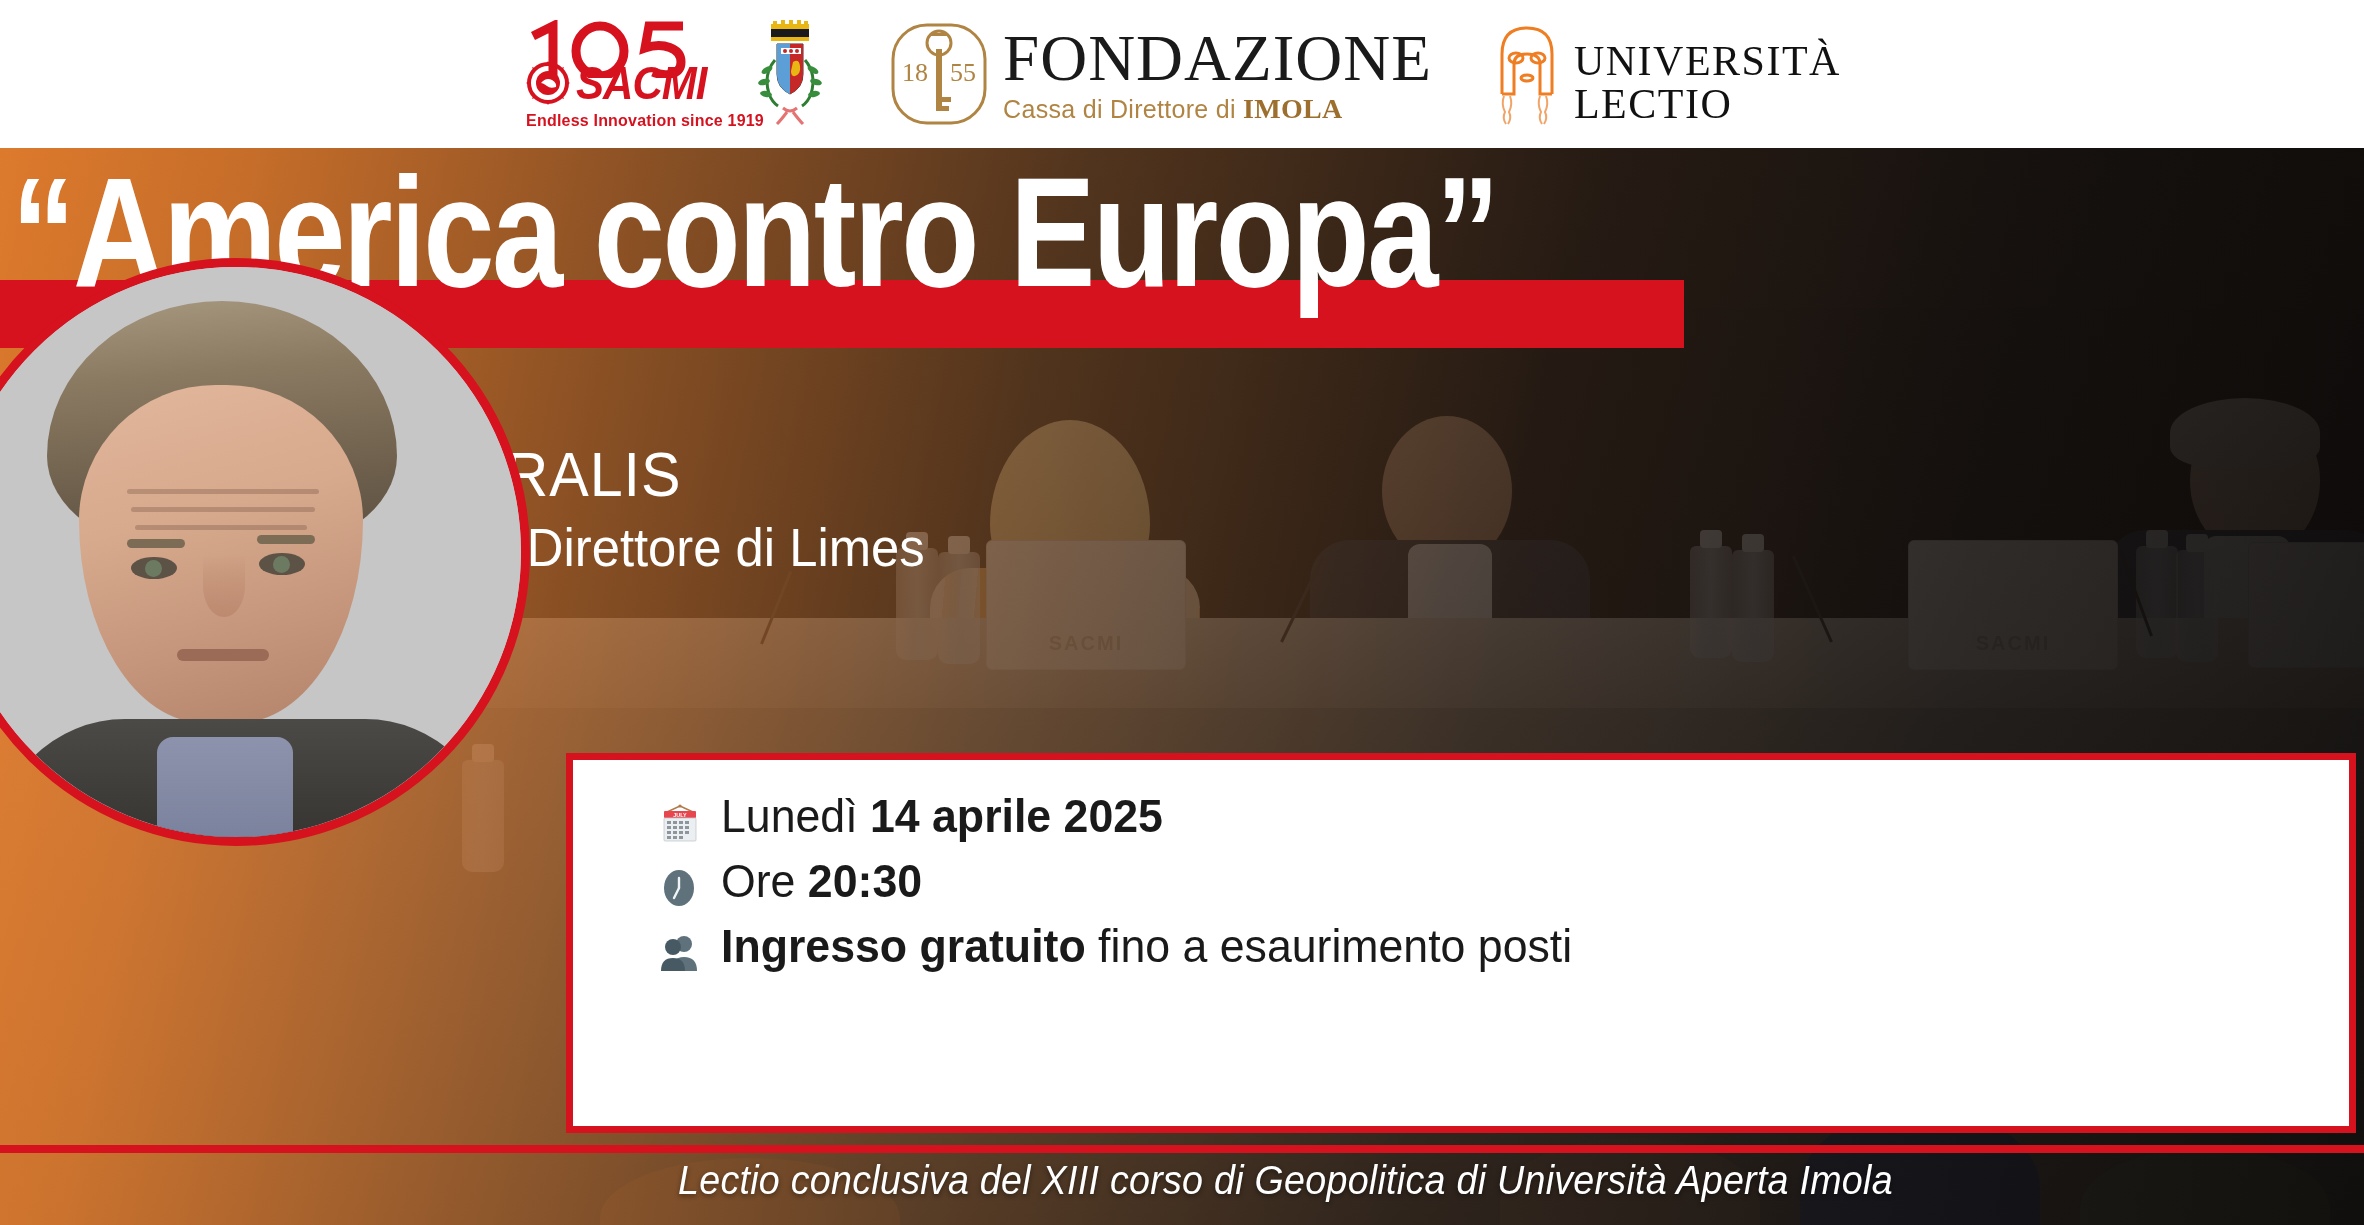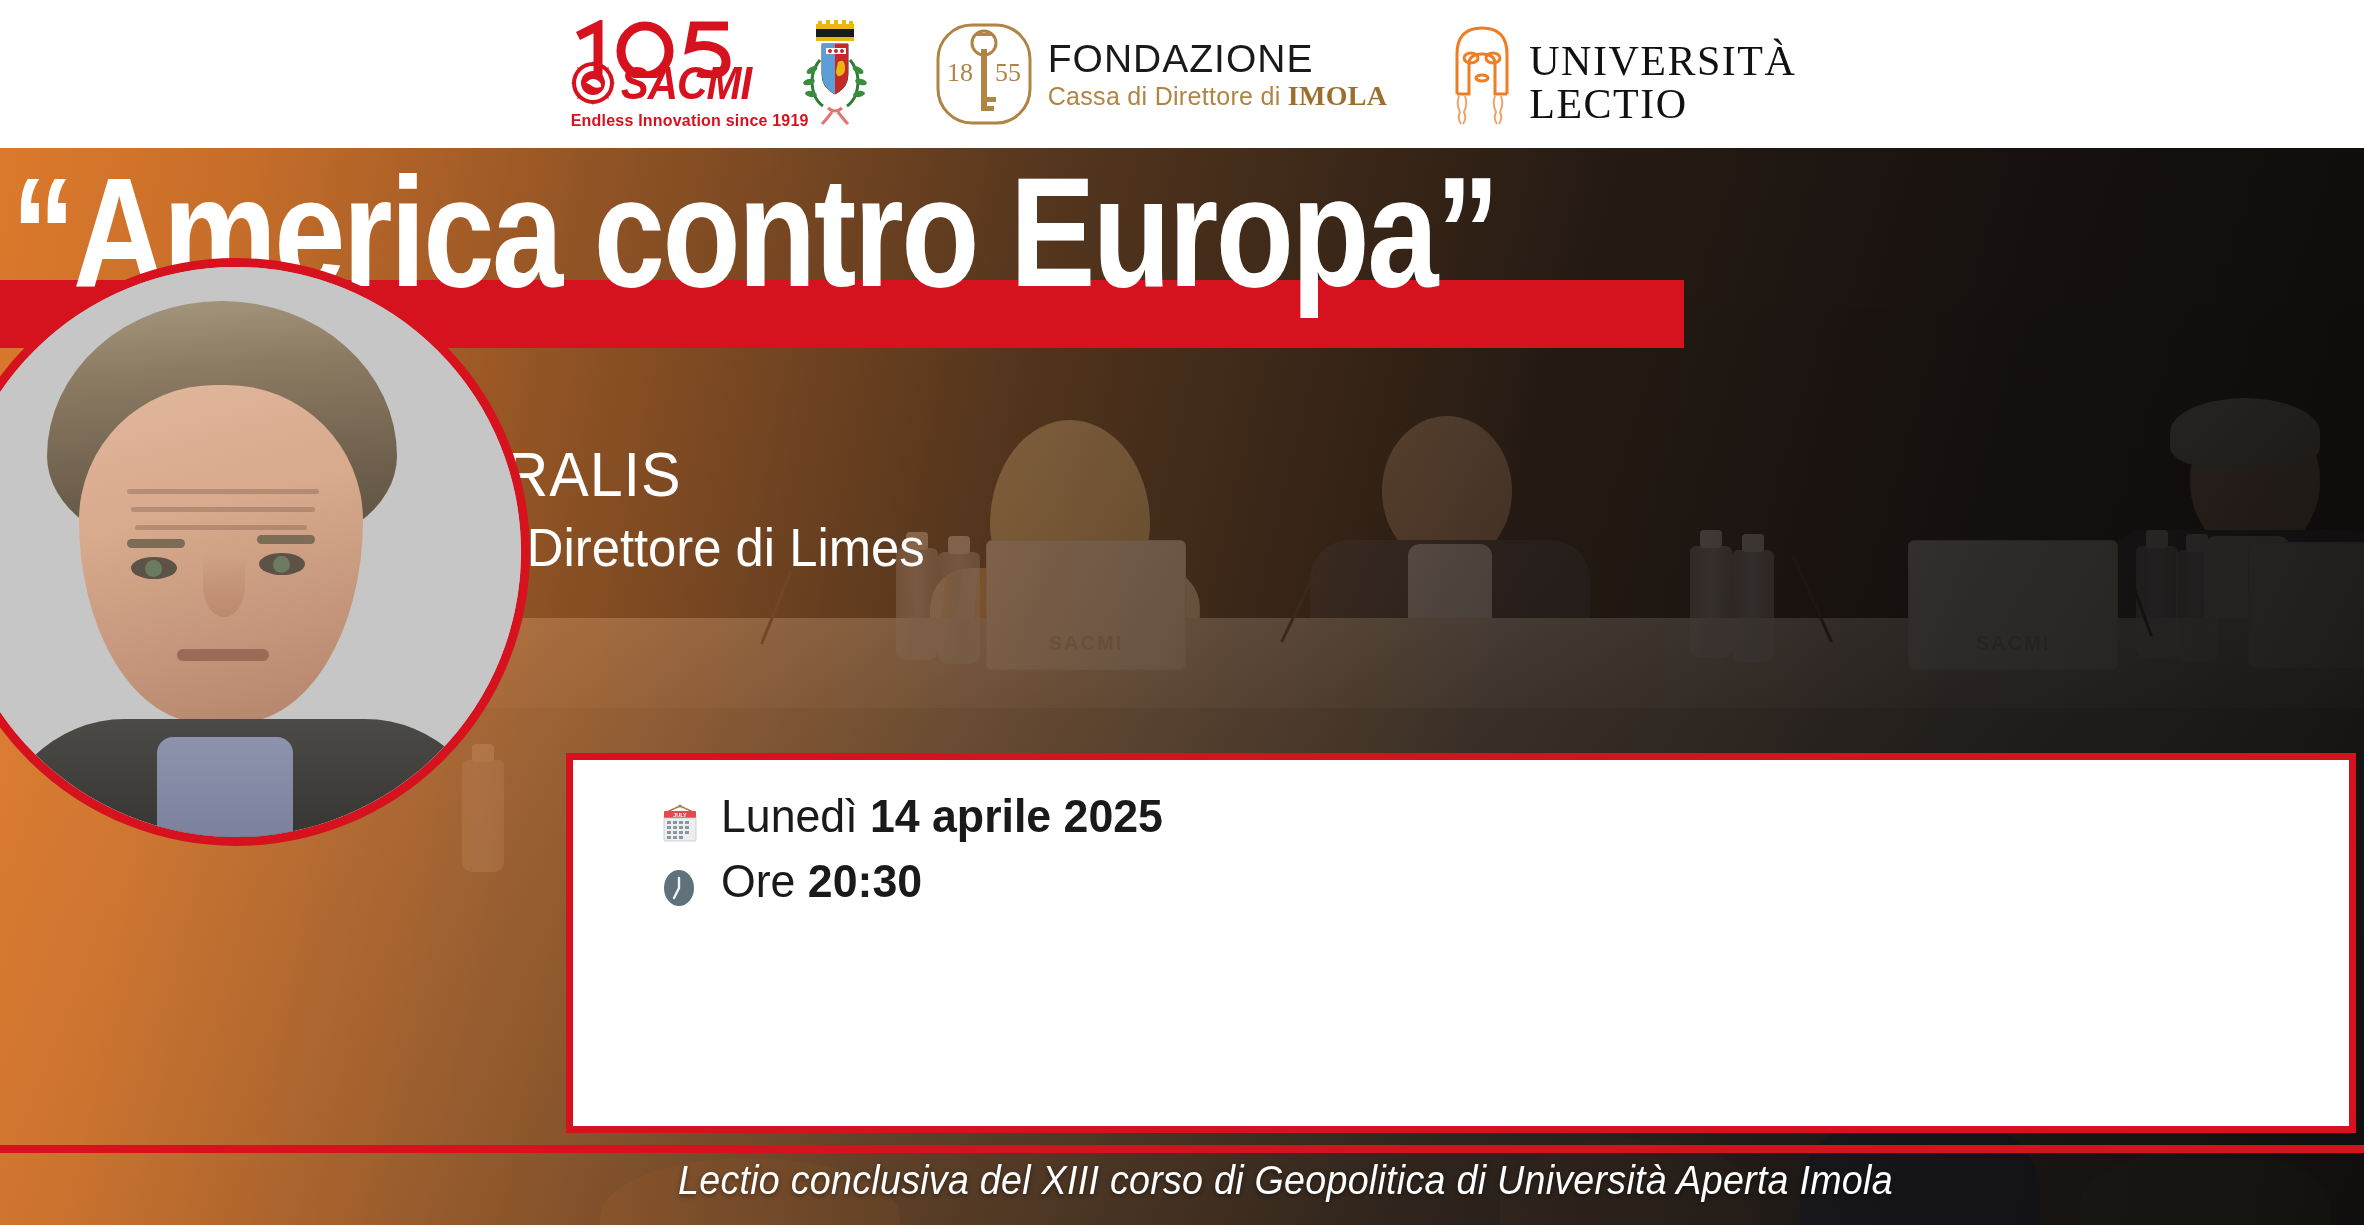--- a/index.html
+++ b/index.html
@@ -35,21 +35,21 @@
   .imola-text { display: flex; flex-direction: column; line-height: 1; }
   .imola-citta { font-family: "Liberation Mono", monospace; font-size: 22px; color: #111;
     letter-spacing: 2.5px; margin-left: 28px; margin-bottom: -4px; }
   .imola-name { font-family: "Liberation Serif", serif; font-weight: bold; font-size: 60px;
     color: #17a05c; letter-spacing: -1px; }
 
   
   .fond-wrap { display: flex; align-items: center; gap: 14px; }
   .fond-key { width: 100px; height: 110px; }
   .fond-text { display: flex; flex-direction: column; line-height: 1; }
-  .fond-1 { font-family: Liberation Sans, sans-serif; font-size: 39px; color: #1a1a1a;
+  .fond-1 { font-family: Liberation Serif, serif; font-size: 65px; color: #1a1a1a;
     letter-spacing: 1px; }
   .fond-2 { font-size: 25px; color: #b08442; letter-spacing: 0.3px; margin-top: 4px; }
   .fond-2 b { font-family: "Liberation Serif", serif; font-weight: bold; font-size: 28px; color: #9c6f2e; }
 
   
   .ua-wrap { display: flex; align-items: flex-end; gap: 14px; }
   .ua-mask { width: 66px; height: 104px; }
   .ua-text { display: flex; flex-direction: column; line-height: 1.02; }
   .ua-l { font-family: "Liberation Serif", serif; font-size: 42px; color: #111; letter-spacing: 1.5px; }
 
@@ -402,18 +402,33 @@
           <g stroke="#f0f4f6" stroke-width="2.4" fill="none" stroke-linecap="round">
             <path d="M20 20 L20 10"></path>
               <path d="M20 20 L15 30"></path>
           </g>
         </svg>
       </span>
       <span class="info-txt"><span>Ore </span><b>20:30</b></span>
     </div>
 
 
+    <div class="info-row">
+      <span class="info-ico">
+        <svg class="ico-busts" viewBox="0 0 42 40">
+          <g fill="#5f717b">
+            <circle cx="25" cy="11" r="8"></circle>
+            <path d="M12 38 q0-14 13-14 q13 0 13 14z"></path>
+          </g>
+          <g fill="#475a64">
+            <circle cx="14" cy="14" r="8"></circle>
+            <path d="M2 38 q0-13 12-13 q12 0 12 13z"></path>
+          </g>
+        </svg>
+      </span>
+      <span class="info-txt"><b>Ingresso gratuito</b><span> fino a esaurimento posti</span></span>
+    </div>
   </div>
 
   <div class="footer-rule"></div>
   <div class="footer-txt">Lectio conclusiva del XIII corso di Geopolitica di Università Aperta Imola</div>
 
 </div>
 
 </body></html>

